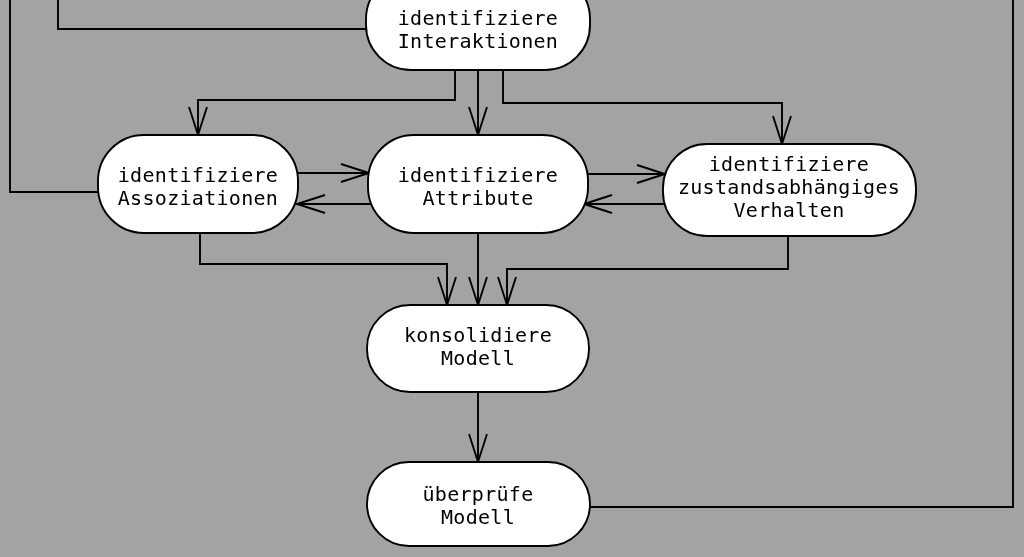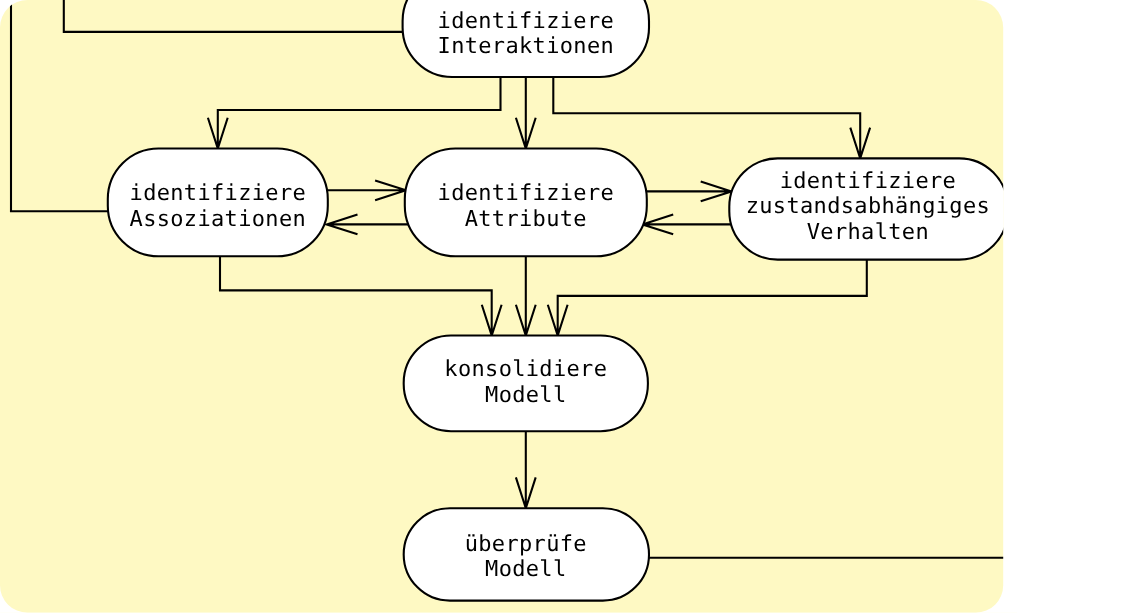--- a/index.html
+++ b/index.html
@@ -2,25 +2,24 @@
 <html><head>
 <meta charset="utf-8">
 <style>
   html, body {
     margin: 0;
     padding: 0;
     background: #ffffff;
   }
   .stage {
     position: relative;
-    width: 912px;
+    width: 1024px;
     height: 557px;
-    background: #fef9c3;
+    background: #a3a3a3;
     overflow: hidden;
-    border-radius: 25px;
   }
   svg { display: block; }
   .node-shape {
     fill: #ffffff;
     stroke: #000000;
     stroke-width: 1.9;
   }
   .edge {
     fill: none;
     stroke: #000000;

